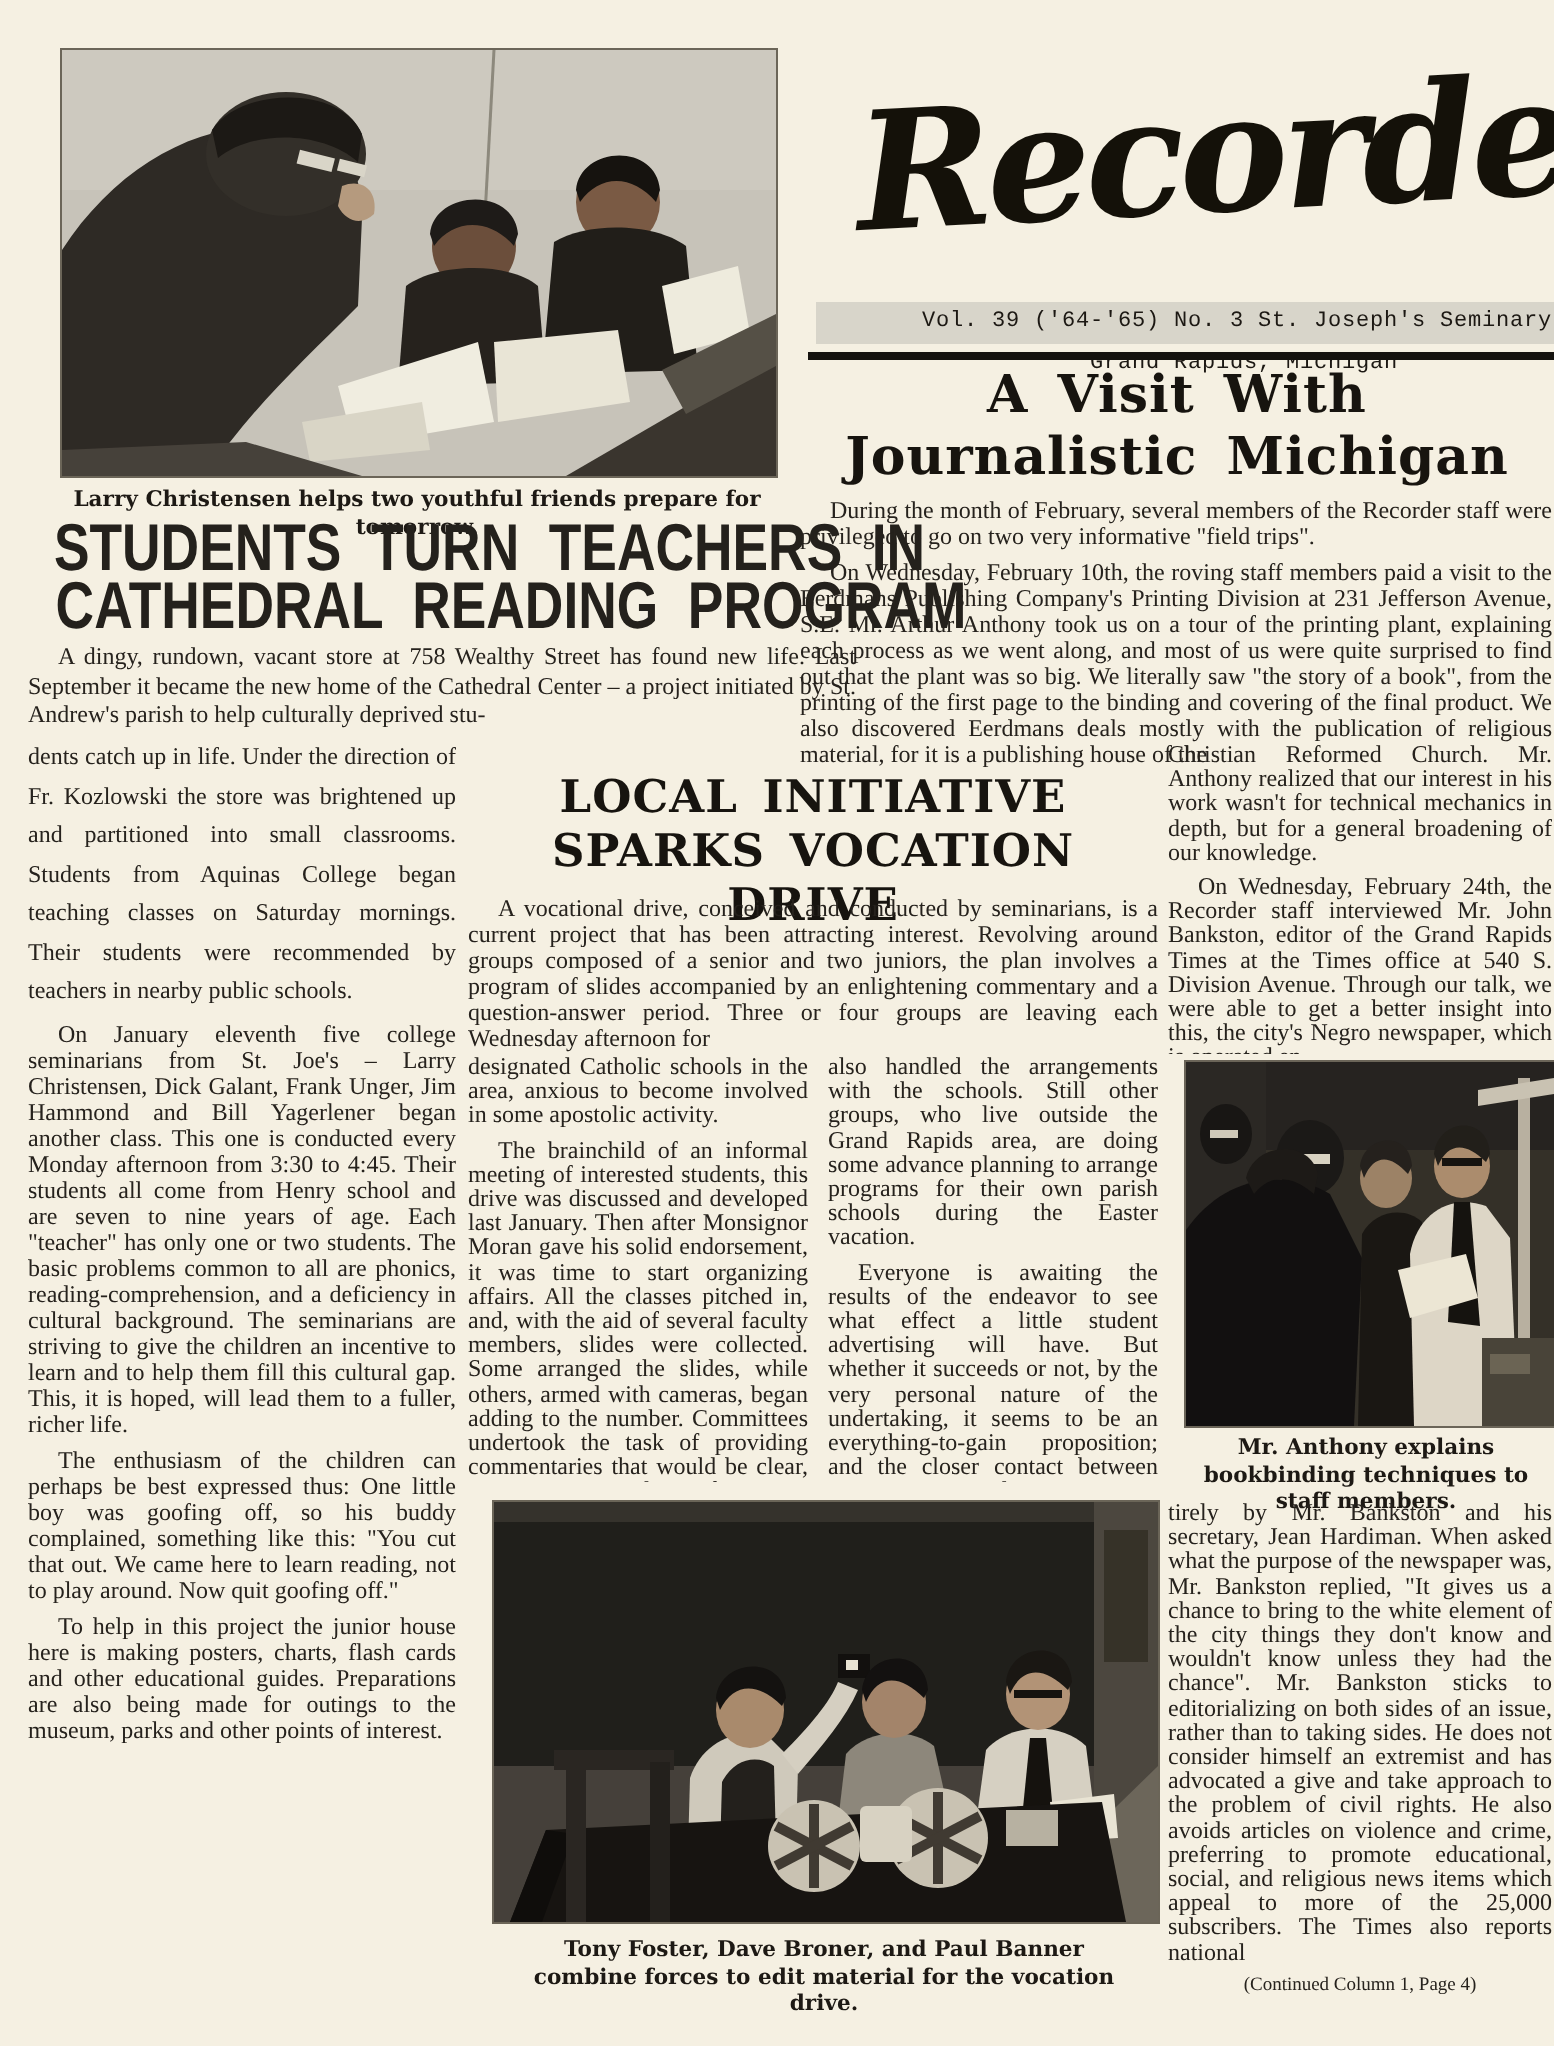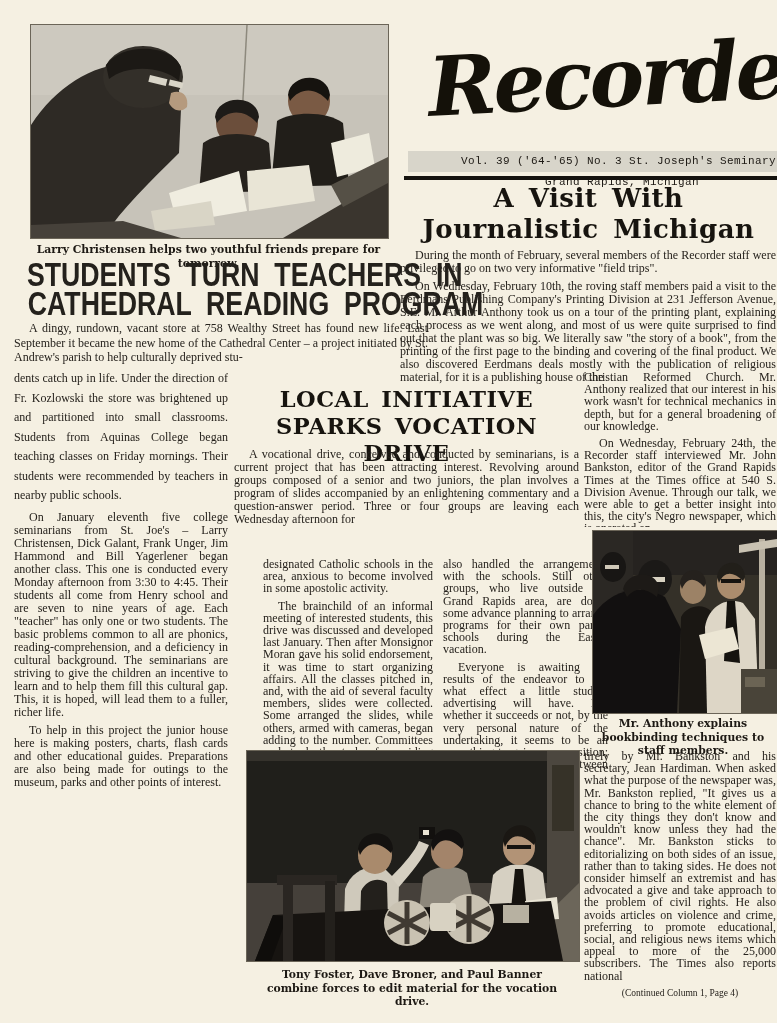--- a/index.html
+++ b/index.html
@@ -77,35 +77,36 @@
 <div class="abs sans-head" style="left:8px;top:261px;width:420px;">
   <span class="ln">STUDENTS TURN TEACHERS IN</span><br>
   <span class="ln">CATHEDRAL READING PROGRAM</span>
 </div>
 
 <div class="abs body-text" style="left:14px;top:321px;width:414px;line-height:14.5px;">
   <p>A dingy, rundown, vacant store at 758 Wealthy Street has found new life. Last September it became the new home of the Cathedral Center – a project initiated by St. Andrew's parish to help culturally deprived stu-</p>
 </div>
 
 <div class="abs body-text" style="left:14px;top:369px;width:214px;height:648px;overflow:hidden;">
-  <p class="noindent loose">dents catch up in life. Under the direction of Fr. Kozlowski the store was brightened up and partitioned into small classrooms. Students from Aquinas College began teaching classes on Friday mornings. Their students were recommended by teachers in nearby public schools.</p>
+  <p class="noindent loose">dents catch up in life. Under the direction of Fr. Kozlowski the store was brightened up and partitioned into small classrooms. Students from Aquinas College began teaching classes on Saturday mornings. Their students were recommended by teachers in nearby public schools.</p>
   <p>On January eleventh five college seminarians from St. Joe's – Larry Christensen, Dick Galant, Frank Unger, Jim Hammond and Bill Yagerlener began another class. This one is conducted every Monday afternoon from 3:30 to 4:45. Their students all come from Henry school and are seven to nine years of age. Each "teacher" has only one or two students. The basic problems common to all are phonics, reading-comprehension, and a deficiency in cultural background. The seminarians are striving to give the children an incentive to learn and to help them fill this cultural gap. This, it is hoped, will lead them to a fuller, richer life.</p>
+  <p>The enthusiasm of the children can perhaps be best expressed thus: One little boy was goofing off, so his buddy complained, something like this: "You cut that out. We came here to learn reading, not to play around. Now quit goofing off."</p>
   <p>To help in this project the junior house here is making posters, charts, flash cards and other educational guides. Preparations are also being made for outings to the museum, parks and other points of interest.</p>
 </div>
 
 <div class="abs slab local-head" style="left:234px;top:386px;width:345px;">
   <span class="ln">LOCAL INITIATIVE</span>
   <span class="ln">SPARKS VOCATION DRIVE</span>
 </div>
 
 <div class="abs body-text" style="left:234px;top:448px;width:345px;">
   <p>A vocational drive, conceived and conducted by seminarians, is a current project that has been attracting interest. Revolving around groups composed of a senior and two juniors, the plan involves a program of slides accompanied by an enlightening commentary and a question-answer period. Three or four groups are leaving each Wednesday afternoon for</p>
 </div>
 
-<div class="abs cols" style="left:234px;top:558px;width:345px;height:214px;margin-left:29px;">
+<div class="abs cols" style="left:234px;top:527px;width:345px;height:214px;">
   <div class="body-text tight" style="width:170px;">
     <p class="noindent">designated Catholic schools in the area, anxious to become involved in some apostolic activity.</p>
     <p>The brainchild of an informal meeting of interested students, this drive was discussed and developed last January. Then after Monsignor Moran gave his solid endorsement, it was time to start organizing affairs. All the classes pitched in, and, with the aid of several faculty members, slides were collected. Some arranged the slides, while others, armed with cameras, began adding to the number. Committees undertook the task of providing commentaries that would be clear, interesting, and informative. Monsignor Moran worked out a schedule to cover the month of March and</p>
   </div>
   <div class="body-text tight" style="width:165px;">
     <p class="noindent">also handled the arrangements with the schools. Still other groups, who live outside the Grand Rapids area, are doing some advance planning to arrange programs for their own parish schools during the Easter vacation.</p>
     <p>Everyone is awaiting the results of the endeavor to see what effect a little student advertising will have. But whether it succeeds or not, by the very personal nature of the undertaking, it seems to be an everything-to-gain proposition; and the closer contact between seminarian and prospective seminarian should provide experiences which promise to make this an interesting experiment for all.</p>
   </div>
 </div>
 

